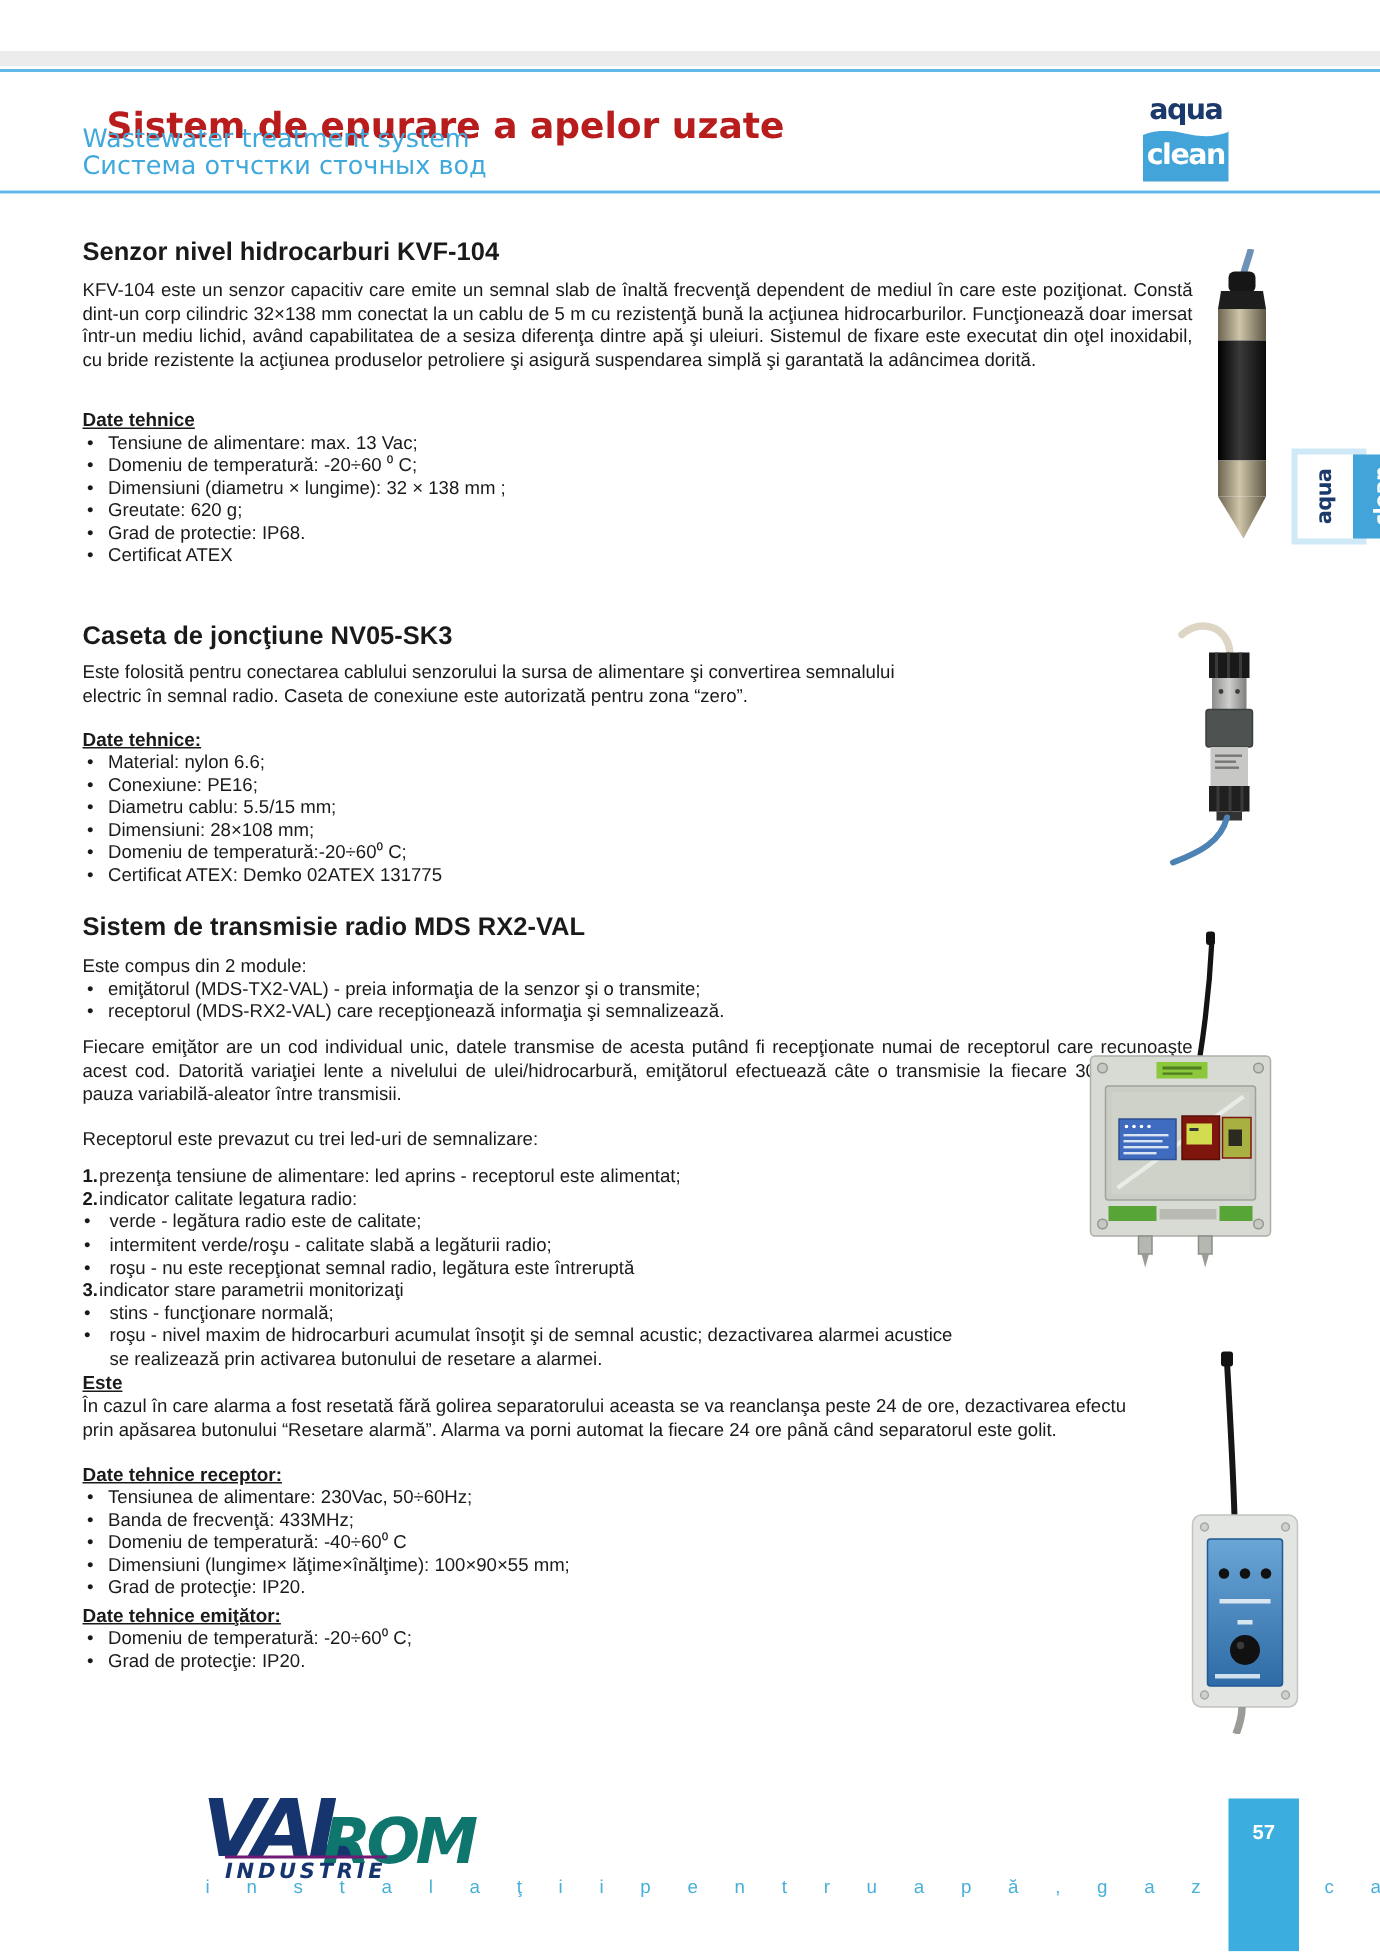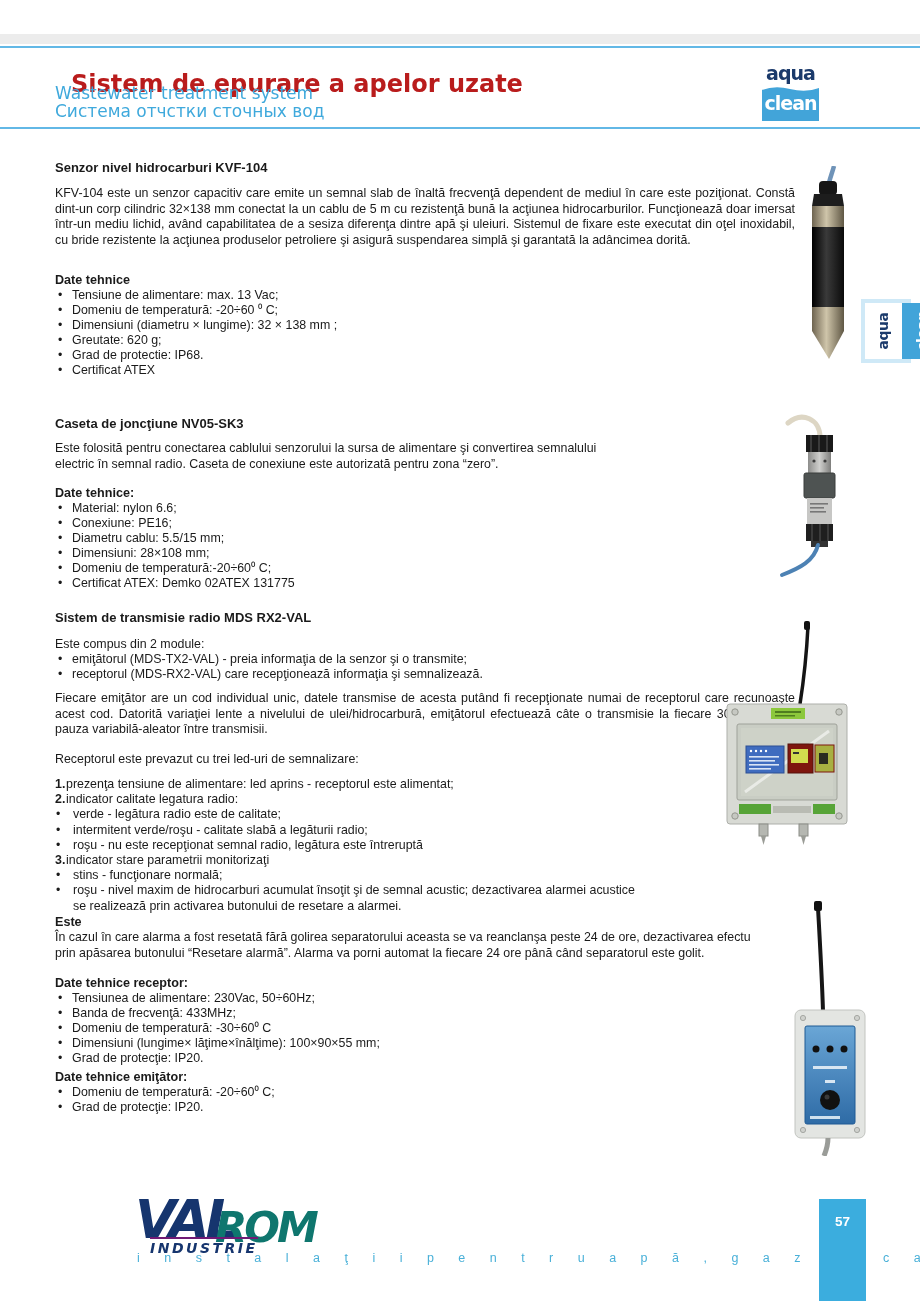--- a/index.html
+++ b/index.html
@@ -29,22 +29,22 @@
   .side-tab{position:absolute;left:861px;top:299px;width:50px;height:64px;background:#cfe9f7;
             display:flex;align-items:center;justify-content:center;}
   .side-tab-inner{display:flex;width:42px;height:56px;font-family:"DejaVu Sans",sans-serif;}
   .tab-half{flex:1;display:flex;align-items:center;justify-content:center;overflow:visible;}
   .tab-aqua{background:#fff;color:#1b3a6b;}
   .tab-clean{background:#42a4d9;color:#fff;}
   .tab-half span{transform:rotate(-90deg);font-weight:700;font-size:14px;white-space:nowrap;letter-spacing:-0.5px;}
 
   
   .abs{position:absolute;left:55px;width:740px;}
-  .h2{margin:0;font-size:13px;font-weight:700;line-height:15px;}
-  .h3{margin:0;font-size:12.6px;font-weight:700;line-height:15px;}
+  .h2{margin:0;font-size:17px;font-weight:700;line-height:15px;}
+  .h3{margin:0;font-size:12.6px;font-weight:700;line-height:15px;text-decoration:underline;}
   .para{margin:0;font-size:12.4px;line-height:15.6px;}
   .just{text-align:justify;}
   .prelines{white-space:pre-line;}
 
   .speclist{font-size:12.4px;}
   .spec-row{display:flex;line-height:15px;}
   .spec-row::before{content:"\2022";flex:0 0 14px;padding-left:3px;}
   .ledlist{font-size:12.4px;}
   .led-row{display:flex;line-height:15.2px;}
   .led-m{flex:0 0 11px;font-weight:700;}
@@ -221,21 +221,21 @@
 
       <div class="spec-row">
         <span class="spec-text">Tensiunea de alimentare: 230Vac, 50÷60Hz;</span>
       </div>
 
       <div class="spec-row">
         <span class="spec-text">Banda de frecvenţă: 433MHz;</span>
       </div>
 
       <div class="spec-row">
-        <span class="spec-text">Domeniu de temperatură: -30÷60⁰ C</span>
+        <span class="spec-text">Domeniu de temperatură: -40÷60⁰ C</span>
       </div>
 
       <div class="spec-row">
         <span class="spec-text">Dimensiuni (lungime× lăţime×înălţime): 100×90×55 mm;</span>
       </div>
 
       <div class="spec-row">
         <span class="spec-text">Grad de protecţie: IP20.</span>
       </div>
     </div>

